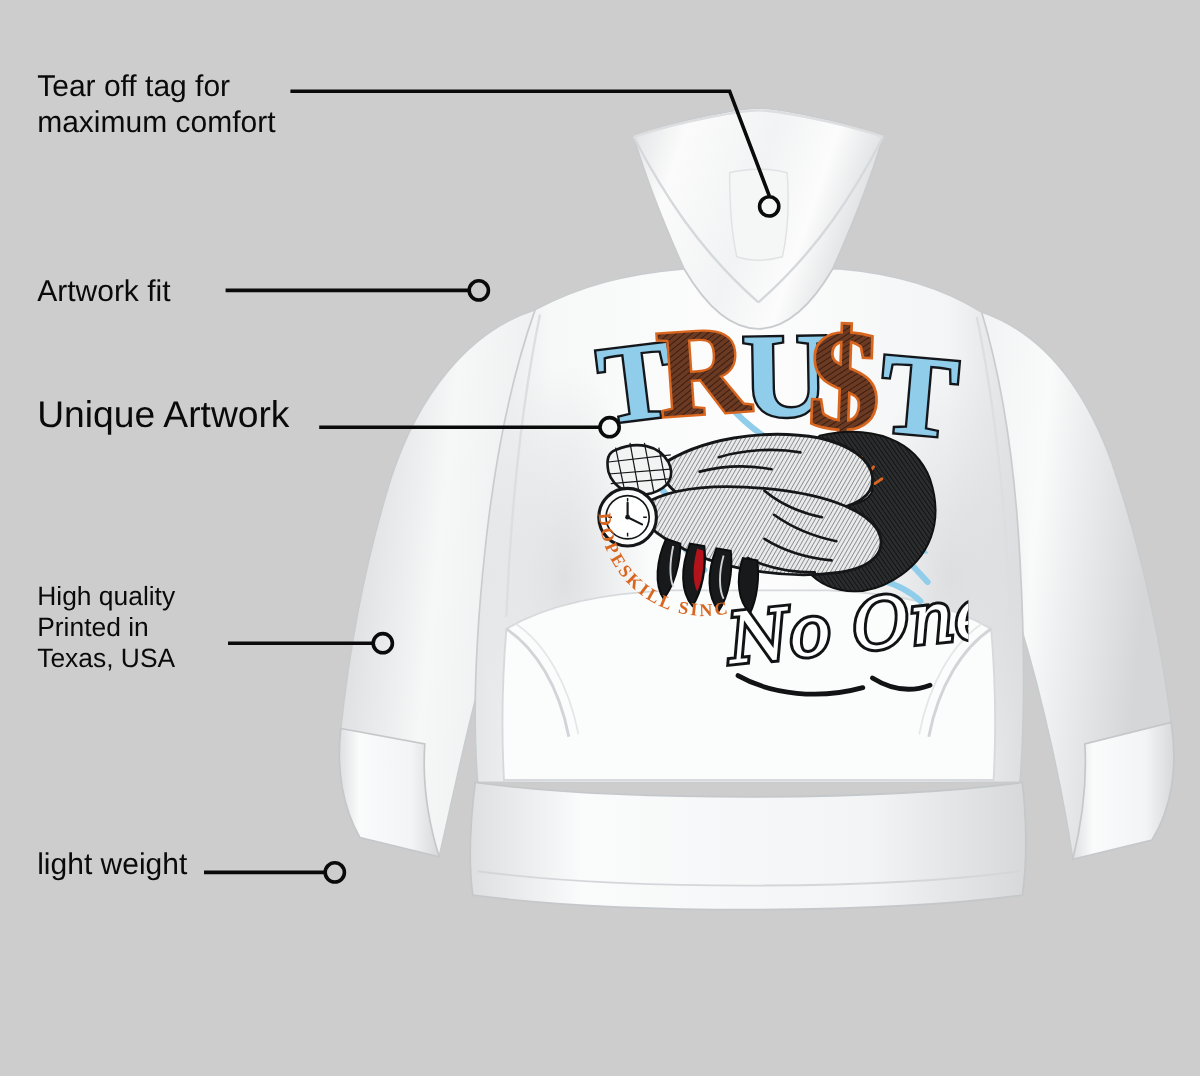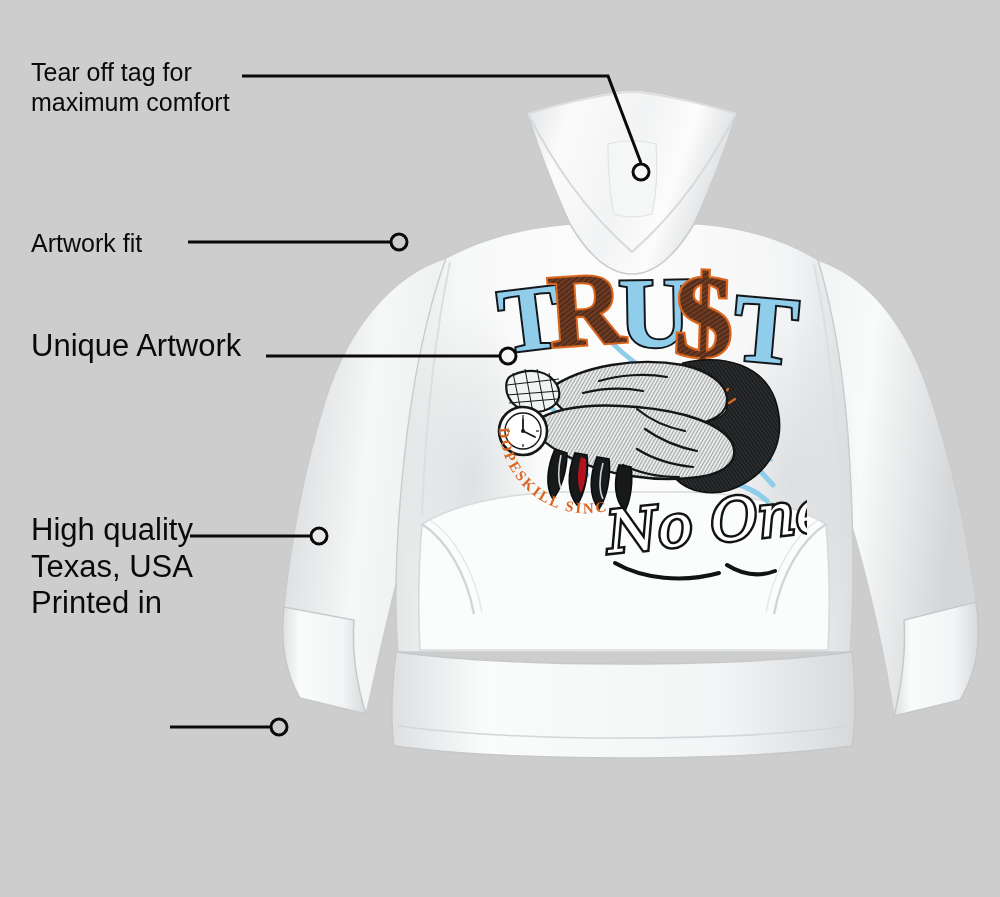--- a/index.html
+++ b/index.html
@@ -14,21 +14,21 @@
 
   
   .callout { position:absolute; color:#0a0a0a; line-height:1.18; }
   .callout .ln { display:block; white-space:nowrap; }
   .reg  { font-weight:400; }
   .bold { font-weight:400; }
 
   #co-tag      { left:31px;  top:58px;  font-size:25px; }
   #co-fit      { left:31px;  top:229px; font-size:25px; }
   #co-art      { left:31px;  top:328px; font-size:31px; }
-  #co-print    { left:31px;  top:512px; font-size:31px; }
+  #co-print    { left:31px;  top:484px; font-size:22px; }
   #co-soft     { left:31px;  top:706px; font-size:25px; }
 
   
   #leaders { position:absolute; left:0; top:0; width:1000px; height:897px; }
 
   
   #hoodie-wrap { position:absolute; left:270px; top:62px; width:730px; height:800px; }
 
   
   #artwork { position:absolute; left:487px; top:243px; width:320px; height:350px; }
@@ -277,20 +277,21 @@
   <div class="callout" id="co-fit">
     <span class="ln"><b class="bold">Artwork</b><span class="reg"> fit</span></span>
   </div>
 
   <div class="callout" id="co-art">
     <span class="ln bold">Unique Artwork</span>
   </div>
 
   <div class="callout" id="co-print">
     <span class="ln reg">High quality</span>
+    <span class="ln bold">Printed in</span>
     <span class="ln bold">Texas, USA</span>
-    <span class="ln bold">Printed in</span>
   </div>
 
   <div class="callout" id="co-soft">
+    <span class="ln reg">light weight</span>
   </div>
 
 </div>
 
 </body></html>

